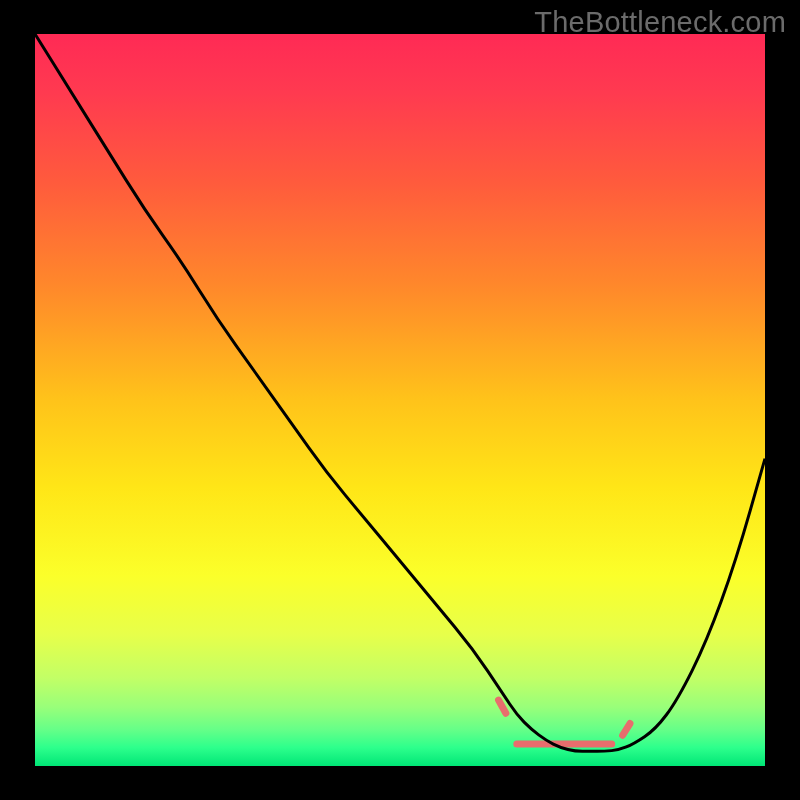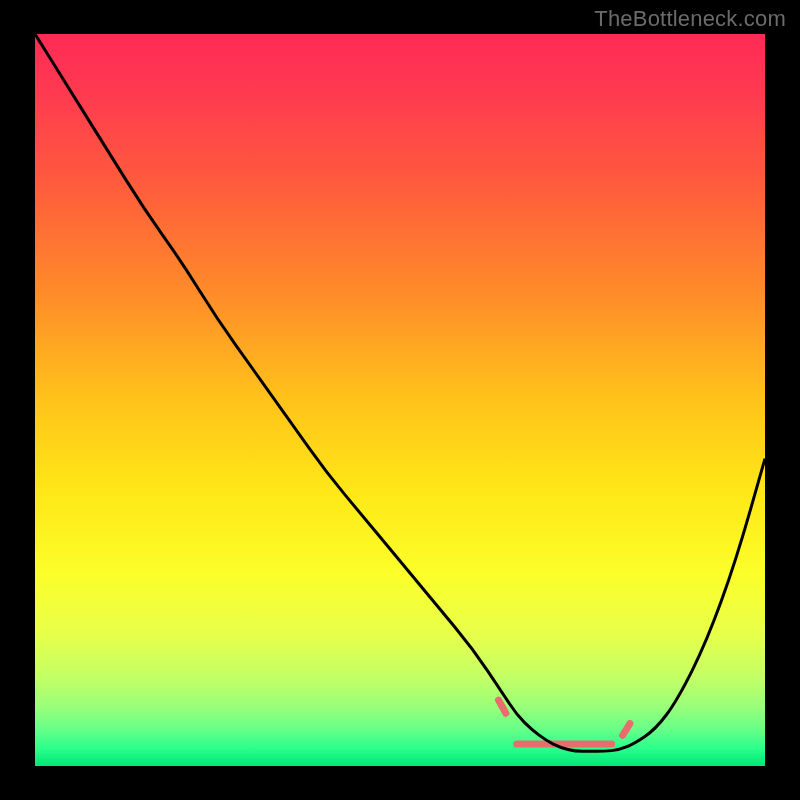--- a/index.html
+++ b/index.html
@@ -14,21 +14,21 @@
     position: relative;
     width: 800px;
     height: 800px;
     background: #000;
   }
   .watermark {
     position: absolute;
     top: 6px;
     right: 14px;
     font-family: Arial, Helvetica, sans-serif;
-    font-size: 22px;
+    font-size: 29px;
     color: #6b6b6b;
     letter-spacing: 0.2px;
   }
   svg {
     position: absolute;
     top: 0;
     left: 0;
   }
 </style>
 </head>

